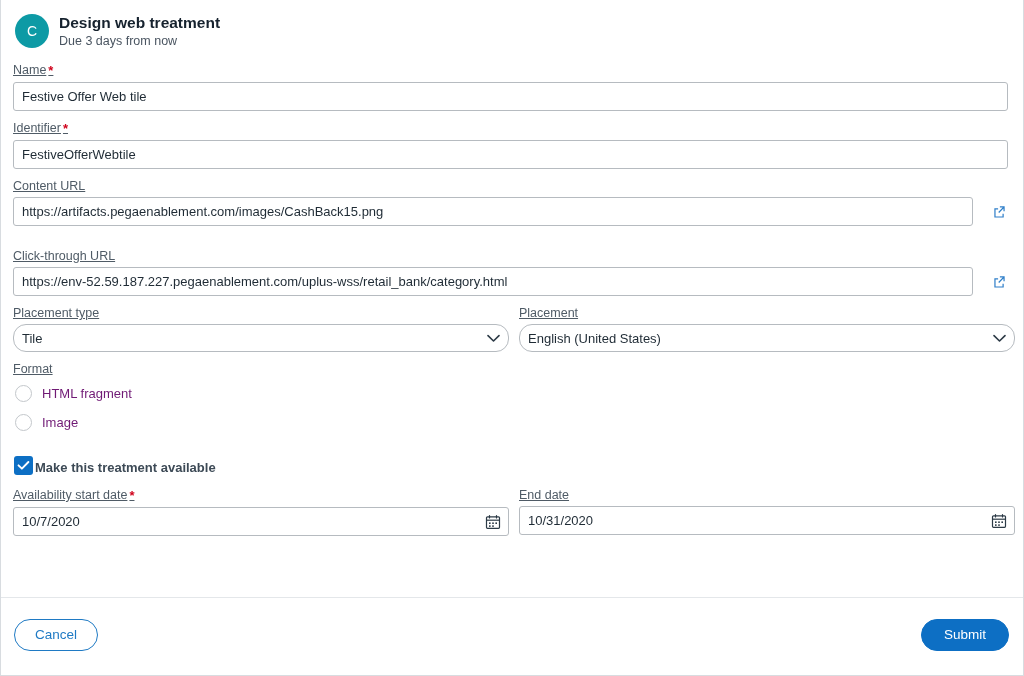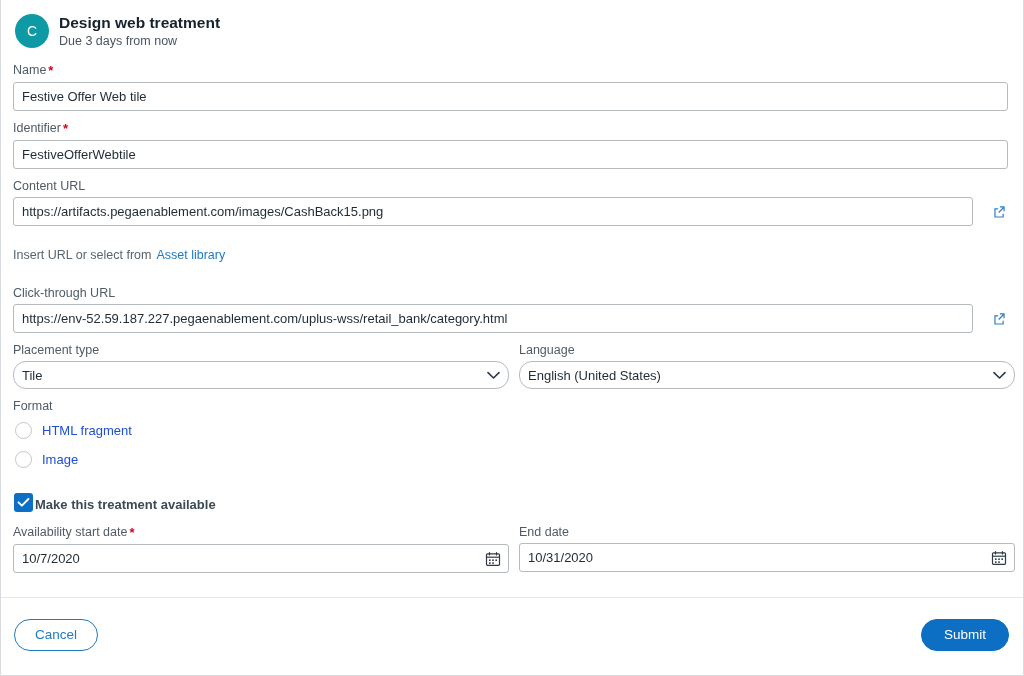--- a/index.html
+++ b/index.html
@@ -70,20 +70,21 @@
 
   
   .field { margin-top: 9px; }
   .field-label {
     display: block;
     font-size: 12.5px;
     color: #4f5b66;
     line-height: 16px;
     margin-bottom: 3px;
     white-space: nowrap;
+    text-decoration: underline;
   }
   .req-star {
     color: #d0021b;
     font-size: 13px;
     font-weight: bold;
     margin-left: 2px;
     vertical-align: -1px;
   }
   .text-input {
     box-sizing: border-box;
@@ -184,21 +185,21 @@
     height: 17px;
     border-radius: 50%;
     border: 1px solid #c3c7cb;
     background: #fff;
     flex: 0 0 auto;
     margin-left: 2px;
     box-sizing: border-box;
   }
   .radio-label {
     font-size: 13px;
-    color: #1d4ed8;
+    color: #701a75;
   }
 
   
   .check-row {
     display: flex;
     align-items: flex-end;
     gap: 2px;
     margin-top: 20px;
     cursor: pointer;
   }
@@ -302,23 +303,20 @@
         <input class="text-input" type="text" value="https://artifacts.pegaenablement.com/images/CashBack15.png" style="">
         <span class="ext-link-btn">
           <svg width="15" height="15" viewBox="0 0 16 16" aria-hidden="true">
             <path d="M2.5 4.5h4v1.3H3.8v7.4h7.4v-2.7h1.3v4H2.5z" fill="#2f7fc9"></path>
             <path d="M8.4 2.5h5.1v5.1h-1.3V4.7L7.6 9.5l-.9-.9 4.7-4.8H8.4z" fill="#2f7fc9"></path>
           </svg>
         </span>
       </div>
     </div>
 
-    <div class="helper-row">
-      <span>Insert URL or select from</span><a class="helper-link" href="#">Asset library</a>
-    </div>
 
     <div class="field" style="margin-top:22px;">
       <label class="field-label">Click-through URL</label>
       <div class="input-with-action">
         <input class="text-input" type="text" value="https://env-52.59.187.227.pegaenablement.com/uplus-wss/retail_bank/category.html" style="">
         <span class="ext-link-btn">
           <svg width="15" height="15" viewBox="0 0 16 16" aria-hidden="true">
             <path d="M2.5 4.5h4v1.3H3.8v7.4h7.4v-2.7h1.3v4H2.5z" fill="#2f7fc9"></path>
             <path d="M8.4 2.5h5.1v5.1h-1.3V4.7L7.6 9.5l-.9-.9 4.7-4.8H8.4z" fill="#2f7fc9"></path>
           </svg>
@@ -332,21 +330,21 @@
         <div class="select-wrap">
           <div class="select-box">Tile</div>
           <span class="chevron">
             <svg width="13" height="9" viewBox="0 0 13 9" aria-hidden="true">
               <path d="M1 1.6L6.5 7 12 1.6" stroke="#2c3a46" stroke-width="1.6" fill="none" stroke-linecap="round" stroke-linejoin="round"></path>
             </svg>
           </span>
         </div>
       </div>
       <div class="col right">
-        <label class="field-label">Language</label>
+        <label class="field-label">Placement</label>
         <div class="select-wrap">
           <div class="select-box">English (United States)</div>
           <span class="chevron">
             <svg width="13" height="9" viewBox="0 0 13 9" aria-hidden="true">
               <path d="M1 1.6L6.5 7 12 1.6" stroke="#2c3a46" stroke-width="1.6" fill="none" stroke-linecap="round" stroke-linejoin="round"></path>
             </svg>
           </span>
         </div>
       </div>
     </div>

